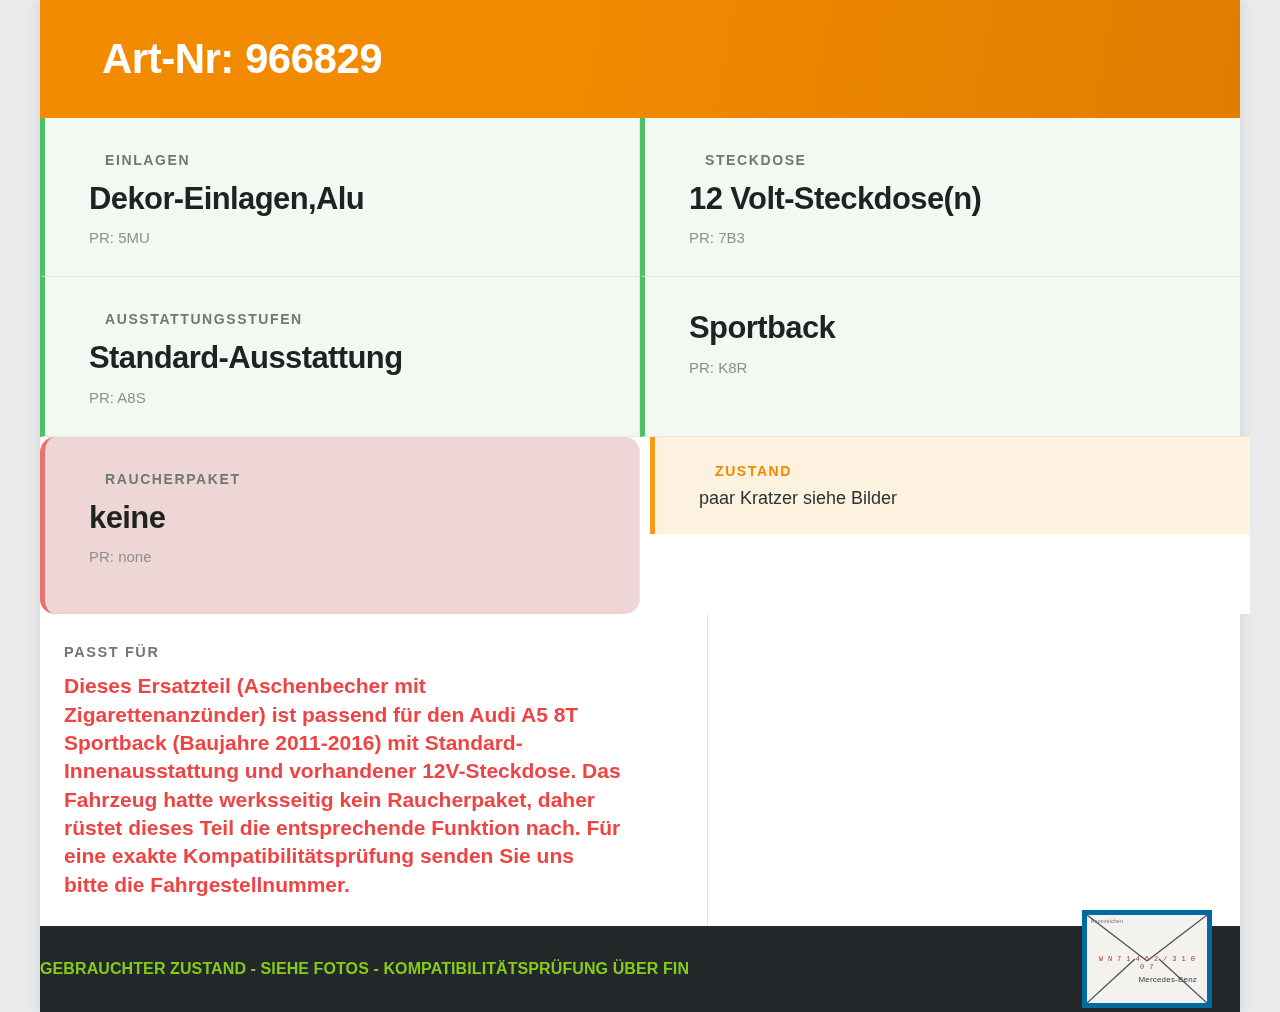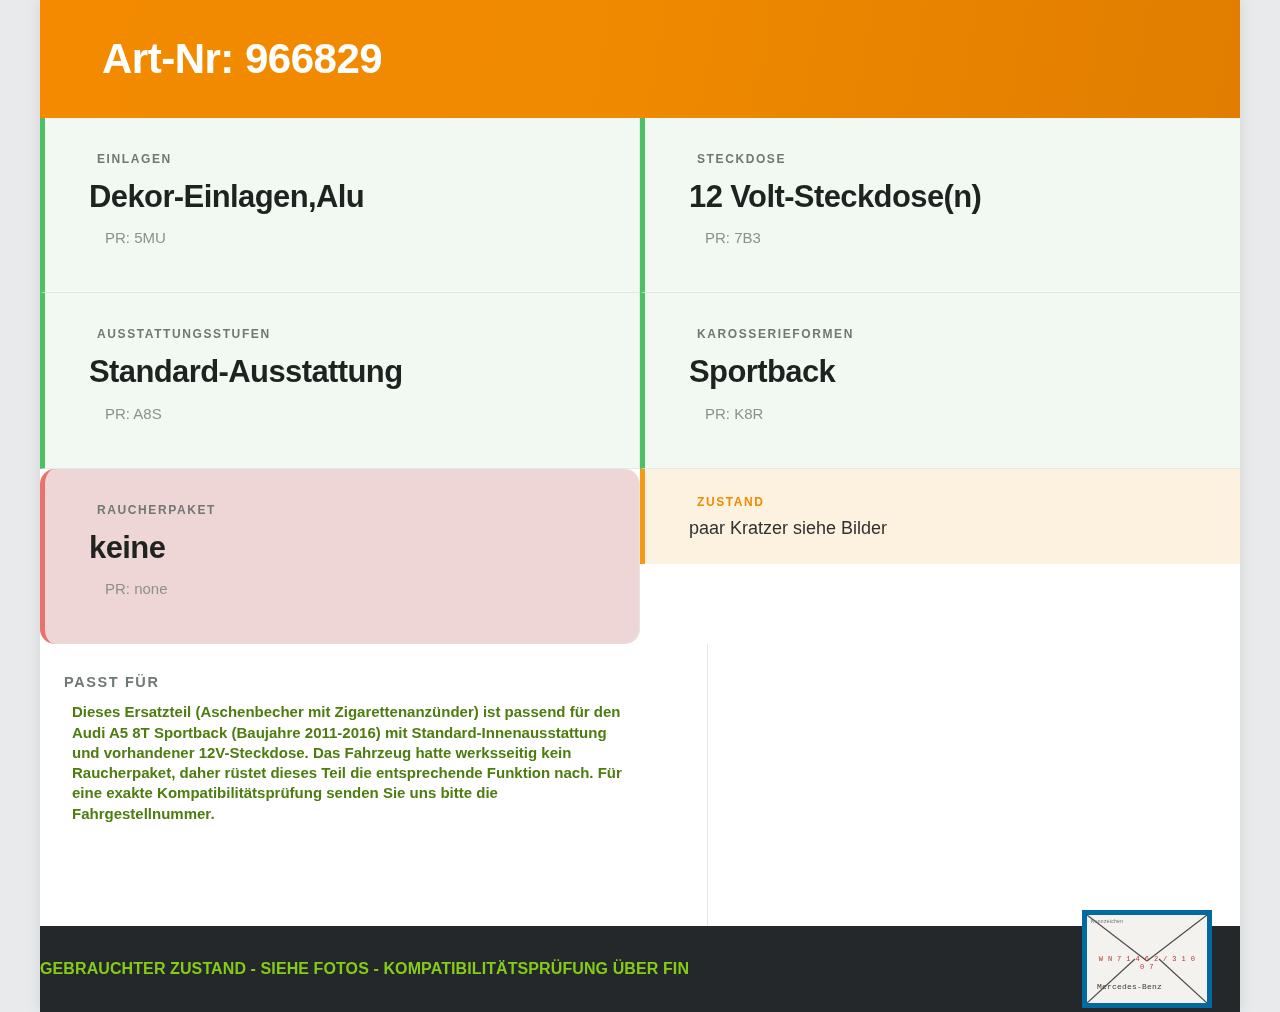--- a/index.html
+++ b/index.html
@@ -68,26 +68,26 @@
     border-radius: 15px;
   }
   .cell.warn {
     background: #fdf1e0;
     border-left: 5px solid #f59a16;
     border-bottom: none;
     padding: 26px 44px 26px 44px;
   }
 
   .cell-label {
-    font-size: 12px;
+    font-size: 14px;
     font-weight: bold;
     letter-spacing: 1.6px;
     color: #6f7873;
     text-transform: uppercase;
-    margin: 0 0 14px 8px;
+    margin: 0 0 14px 16px;
   }
   .cell.warn .cell-label {
     color: #f08a00;
     margin-bottom: 10px;
   }
   .cell-value {
     font-size: 31px;
     font-weight: bold;
     color: #1f2320;
     letter-spacing: -0.6px;
@@ -97,21 +97,21 @@
   .cell.warn .cell-value {
     font-size: 18px;
     font-weight: normal;
     color: #2d3330;
     margin-bottom: 0;
     letter-spacing: 0;
   }
   .cell-pr {
     font-size: 15px;
     color: #8b918d;
-    margin: 16px;
+    margin: 0;
   }
 
   .cell.empty {
     background: #ffffff;
     border: none;
     border-left: none;
   }
 
   
   .fits {
@@ -123,25 +123,25 @@
   }
   .fits-label {
     font-size: 14.5px;
     font-weight: bold;
     letter-spacing: 1.6px;
     color: #6f7873;
     text-transform: uppercase;
     margin: 0 0 12px 0;
   }
   .fits-text {
-    font-size: 15px;
-    font-weight: bold;
-    color: #4d7c0f;
+    font-size: 21px;
+    font-weight: bold;
+    color: #ef4444;
     line-height: 1.35;
-    margin: 8px;
+    margin: 0;
     max-width: 560px;
   }
 
   .body-area {
     flex: 1 1 auto;
     display: flex;
     background: #ffffff;
   }
   .body-right-filler {
     flex: 1 1 auto;
@@ -189,27 +189,26 @@
     left: 10px; top: 40px;
     width: 100px;
     text-align: center;
     font-family: "Liberation Mono", monospace;
     font-size: 7px;
     color: #b03a2e;
     letter-spacing: 0.4px;
   }
   .stamp-bottom {
     position: absolute;
-    left: 10px; top: 67px;
+    left: 10px; top: 60px;
     width: 100px;
-    text-align: left;
+    text-align: right;
     font-size: 8px;
     color: #3b3b3b;
     letter-spacing: 0.2px;
-    font-family: Liberation Mono, monospace;
   }
 </style>
 </head>
 <body>
 
 <div class="page">
 
   <div class="header">
     <div class="header-title">Art-Nr: 966829</div>
   </div>
@@ -228,32 +227,31 @@
       <p class="cell-pr">PR: 7B3</p>
     </div>
 
     <div class="cell ok left-col">
       <p class="cell-label">AUSSTATTUNGSSTUFEN</p>
       <p class="cell-value">Standard-Ausstattung</p>
       <p class="cell-pr">PR: A8S</p>
     </div>
 
     <div class="cell ok">
-      <p class="cell-label">KAROSSERIEFORMEN</p>
       <p class="cell-value">Sportback</p>
       <p class="cell-pr">PR: K8R</p>
     </div>
 
     <div class="cell bad left-col">
       <p class="cell-label">RAUCHERPAKET</p>
       <p class="cell-value">keine</p>
       <p class="cell-pr">PR: none</p>
     </div>
 
-    <div style="width:484px;display:flex;flex-direction:column;">
+    <div style="width:484px;display:flex;flex-direction:column;padding-left:10px;">
       <div class="cell warn" style="width:600px;">
         <p class="cell-label">ZUSTAND</p>
         <p class="cell-value">paar Kratzer siehe Bilder</p>
       </div>
       <div class="cell empty" style="width:600px;height:80px;"></div>
     </div>
 
   </div>
 
   <div class="body-area">

